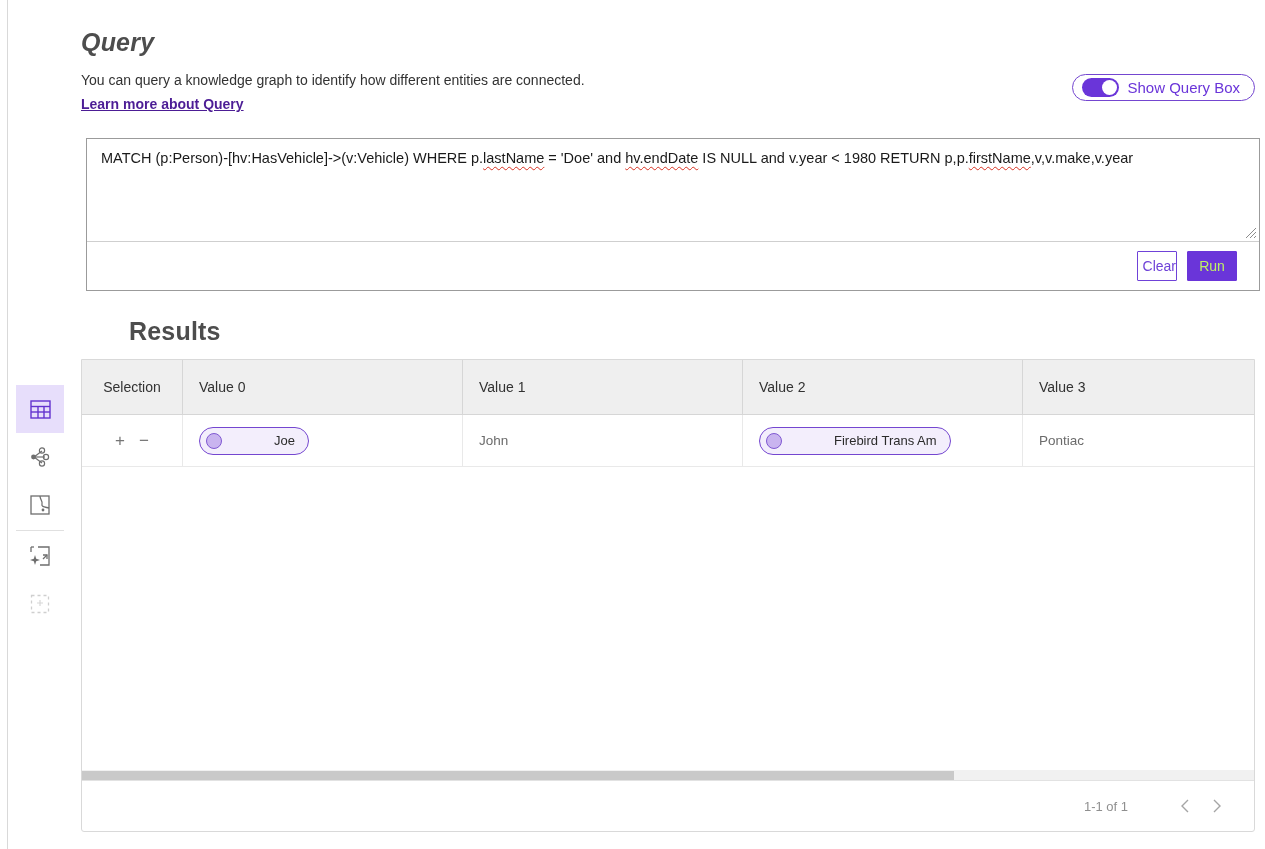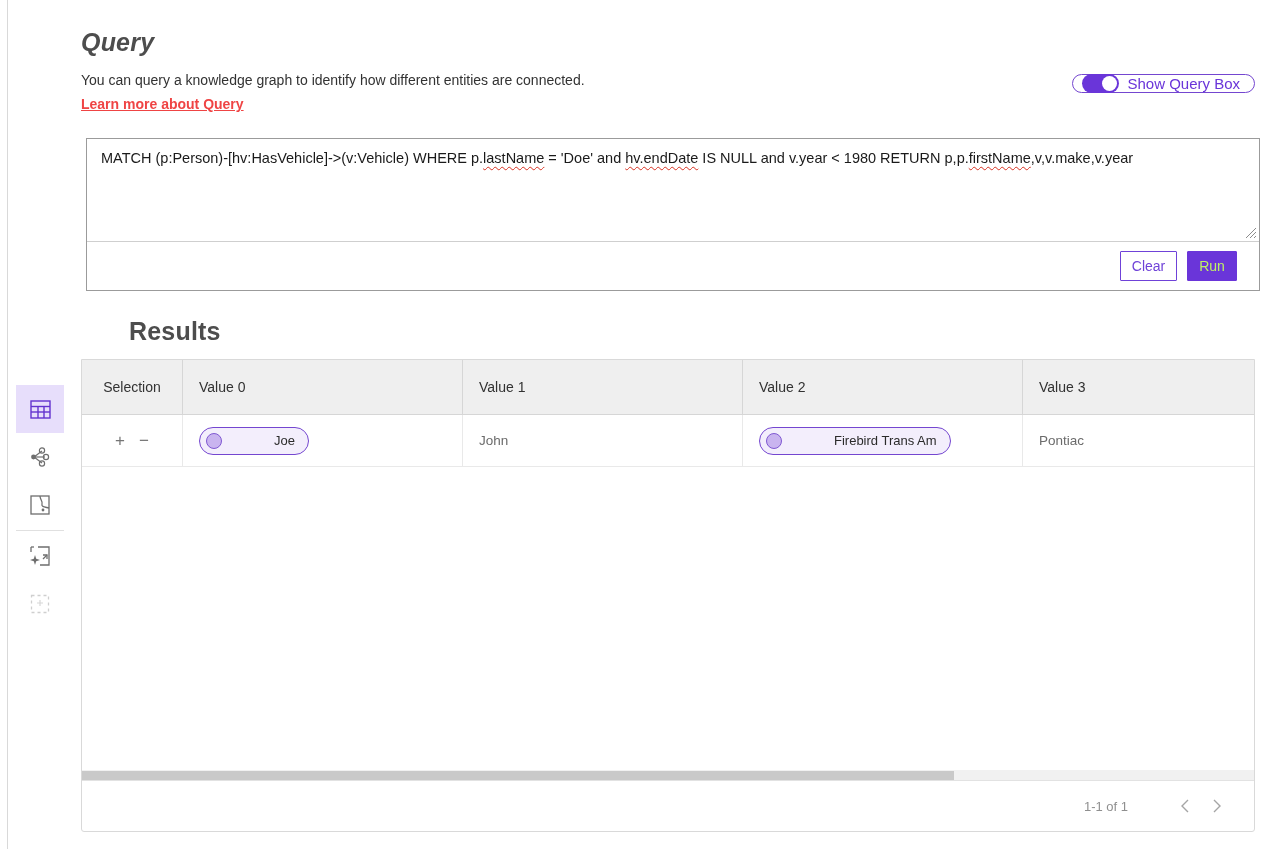--- a/index.html
+++ b/index.html
@@ -4,39 +4,39 @@
 <style>
   * { margin: 0; padding: 0; box-sizing: border-box; }
   html, body { width: 1265px; height: 849px; background: #ffffff; overflow: hidden; }
   body { font-family: "Liberation Sans", sans-serif; position: relative; }
 
   .panel-edge { position: absolute; left: 7px; top: 0; bottom: 0; width: 1px; background: #d9d9d9; }
 
   
   .page-title { position: absolute; left: 81px; top: 28px; font-size: 25px; font-weight: 700; color: #4d4d4d; letter-spacing: .2px; font-style: italic; }
   .page-desc { position: absolute; left: 81px; top: 72px; font-size: 14px; color: #323232; }
-  .learn-link { position: absolute; left: 81px; top: 96px; font-size: 14px; font-weight: 700; color: #ef4444; text-decoration: underline; cursor: pointer; }
+  .learn-link { position: absolute; left: 81px; top: 96px; font-size: 14px; font-weight: 700; color: #4c1d95; text-decoration: underline; cursor: pointer; }
 
   .toggle-pill {
-    position: absolute; top: 74px; right: 10px; height: 19px;
+    position: absolute; top: 74px; right: 10px; height: 27px;
     border: 1px solid #7446d0; border-radius: 18px; background: #fff;
     display: flex; align-items: center; padding: 0 14px 0 9px; cursor: pointer;
   }
   .toggle-track { width: 37px; height: 19px; border-radius: 10px; background: #6a35d9; position: relative; flex: 0 0 auto; }
   .toggle-knob { position: absolute; right: 2px; top: 2px; width: 15px; height: 15px; border-radius: 50%; background: #fff; }
   .toggle-label { margin-left: 8px; font-size: 15px; color: #6a35d9; white-space: nowrap; }
 
   
   .query-box { position: absolute; left: 86px; top: 138px; width: 1174px; height: 153px; border: 1px solid #9b9b9b; background: #fff; }
   .query-input { position: relative; height: 103px; border-bottom: 1px solid #cfcfcf; padding: 10px 14px; font-size: 14.5px; color: #1a1a1a; line-height: 1.35; cursor: text; overflow: hidden; }
   .spell-error { text-decoration: underline wavy #d83020 1px; text-underline-offset: 3px; }
   .resize-handle { position: absolute; right: 2px; bottom: 2px; width: 13px; height: 13px; cursor: nwse-resize; }
   .query-actions { height: 48px; display: flex; align-items: center; justify-content: flex-end; gap: 10px; padding-right: 22px; }
   .btn { height: 30px; font-size: 14px; font-family: "Liberation Sans", sans-serif; border-radius: 1px; cursor: pointer; }
-  .btn-clear { width: 57px; background: #fff; border: 1px solid #6f42d8; color: #6f42d8; }
+  .btn-clear { width: 40px; background: #fff; border: 1px solid #6f42d8; color: #6f42d8; text-align: right; }
   .btn-run { width: 50px; background: #6a35d9; border: 1px solid #6a35d9; color: #bef264; }
 
   
   .results-title { position: absolute; left: 81px; top: 317px; font-size: 25px; font-weight: 700; color: #4d4d4d; letter-spacing: .2px; margin-left: 48px; }
 
   .results-panel { position: absolute; left: 81px; top: 359px; width: 1174px; height: 473px; border: 1px solid #d9d9d9; border-radius: 0 0 3px 3px; background: #fff; display: flex; flex-direction: column; }
   .tbl-header { height: 55px; background: #efefef; border-bottom: 1px solid #d6d6d6; display: flex; flex: 0 0 auto; }
   .tbl-header .cell { border-right: 1px solid #d6d6d6; display: flex; align-items: center; font-size: 14px; color: #323232; }
   .tbl-header .cell:last-child { border-right: none; }
   .cell.c-sel { width: 101px; justify-content: center; flex: 0 0 auto; }

